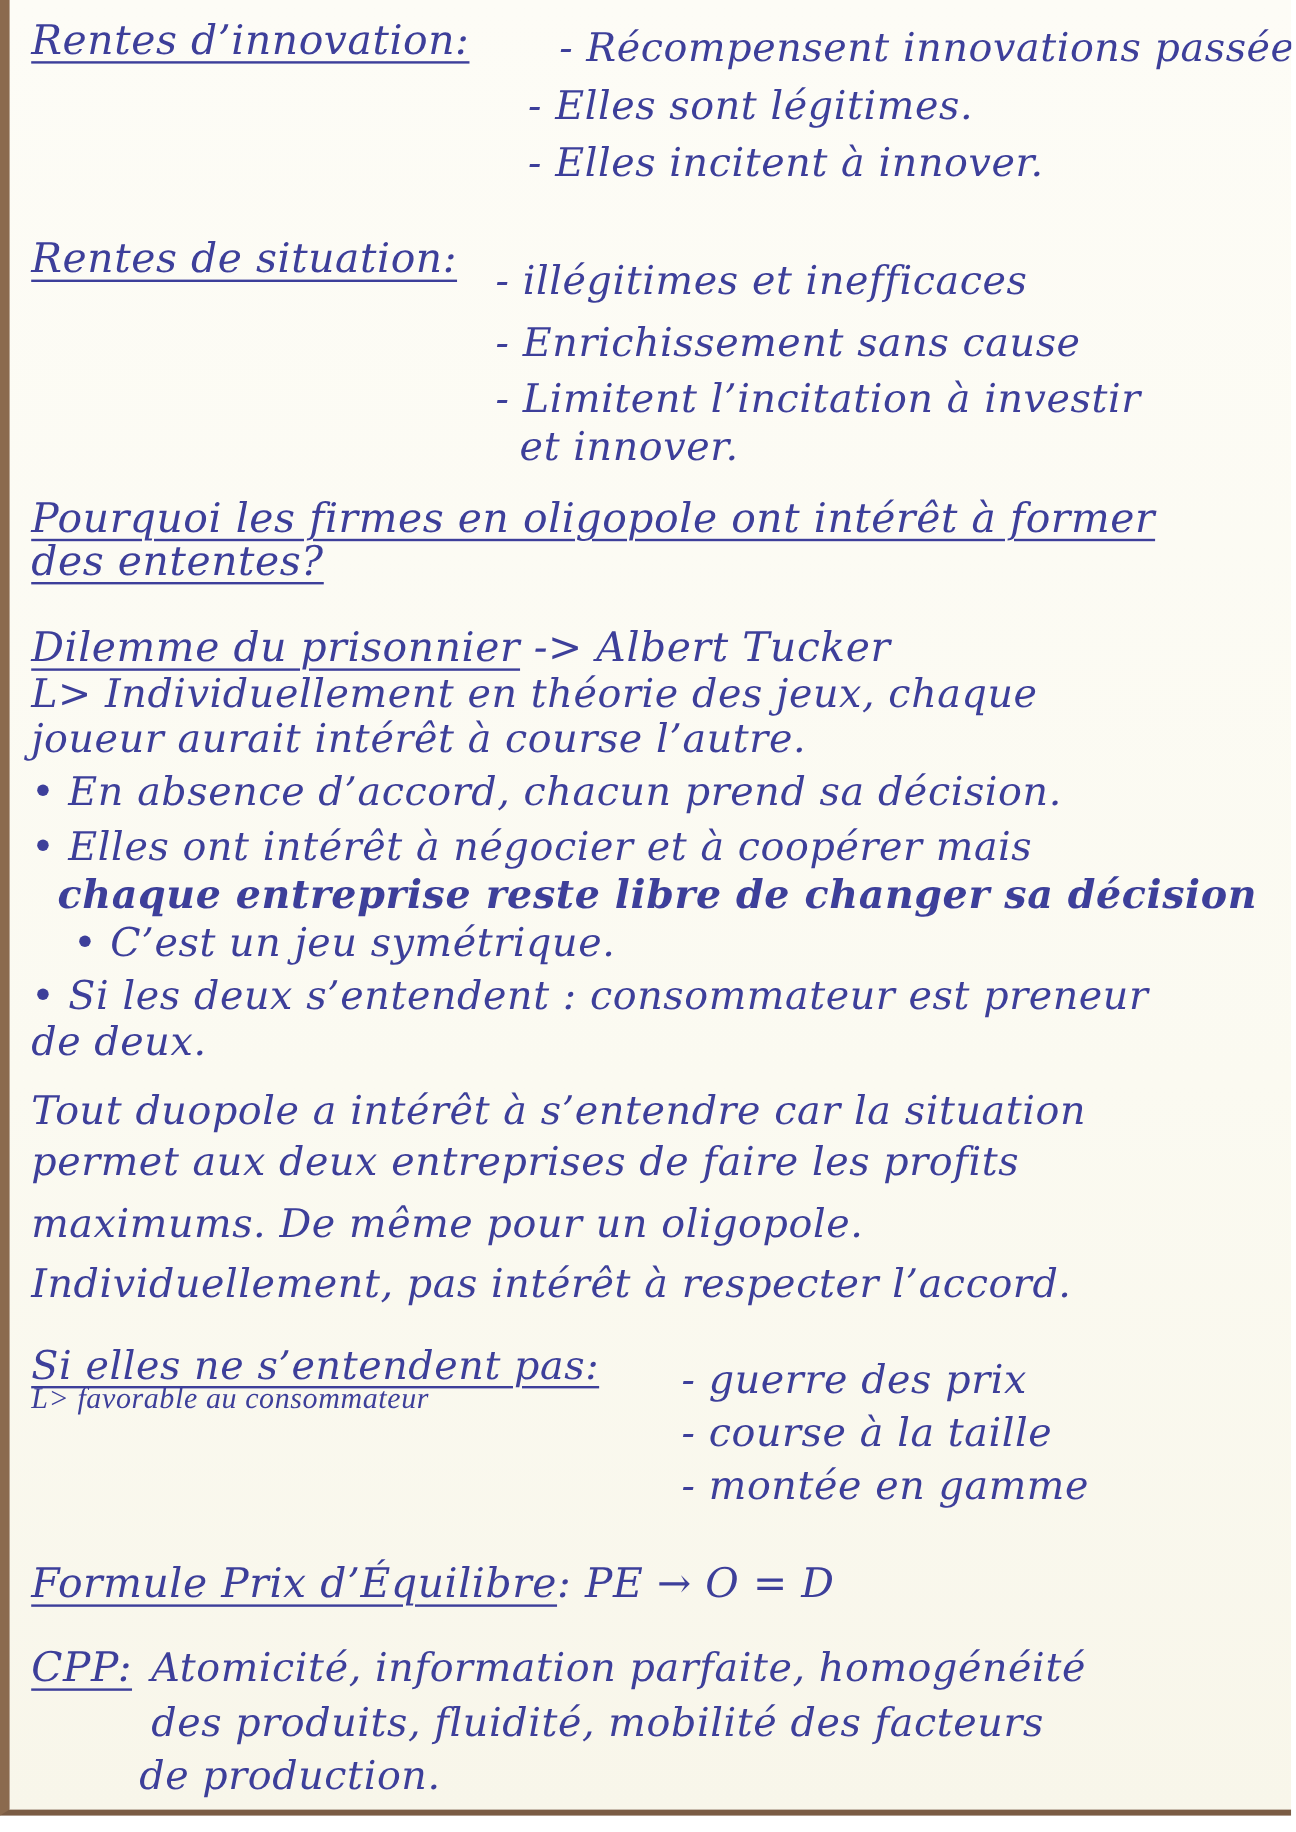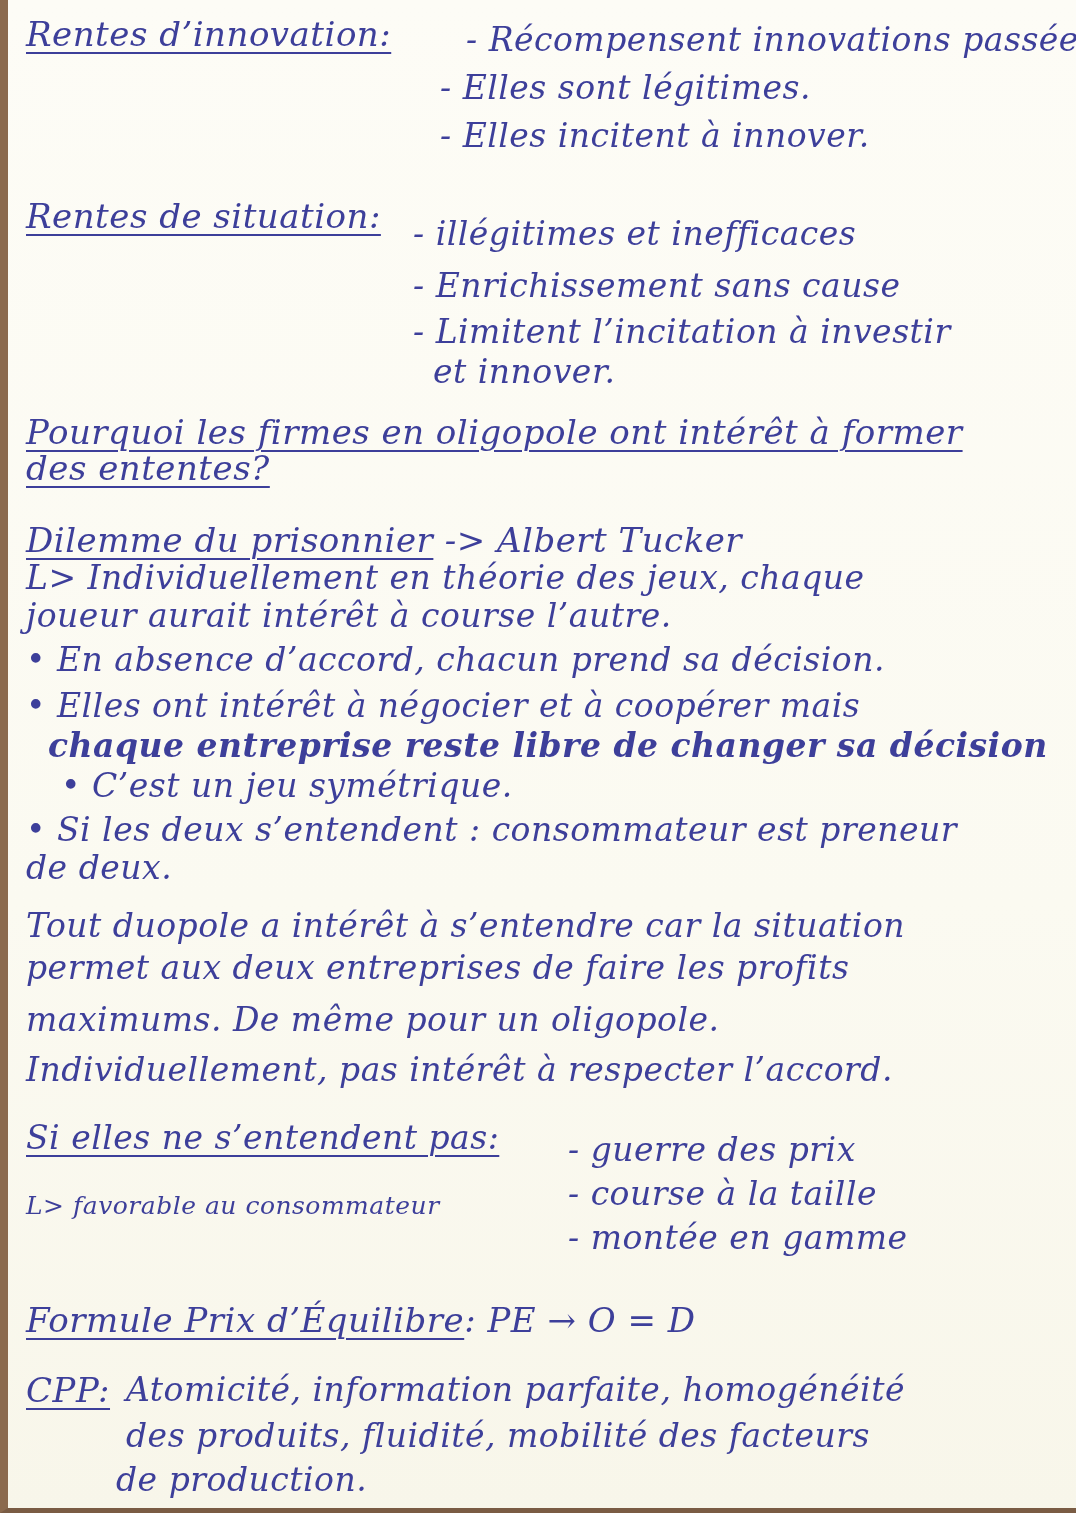--- a/index.html
+++ b/index.html
@@ -55,21 +55,21 @@
   <div class="ink t" style="left:18px;top:810px;">• Si les deux s’entendent : consommateur est preneur</div>
   <div class="ink t" style="left:18px;top:848px;">de deux.</div>
 
   <div class="ink t" style="left:18px;top:906px;">Tout duopole a intérêt à s’entendre car la situation</div>
   <div class="ink t" style="left:18px;top:948px;">permet aux deux entreprises de faire les profits</div>
   <div class="ink t" style="left:18px;top:1000px;text-align:right;">maximums. De même pour un oligopole.</div>
 
   <div class="ink t" style="left:18px;top:1050px;">Individuellement, pas intérêt à respecter l’accord.</div>
 
   <div class="ink t u" style="left:18px;top:1118px;">Si elles ne s’entendent pas:</div>
-  <div class="ink s" style="left:18px;top:1191px;">L&gt; favorable au consommateur</div>
+  <div class="ink s" style="left:18px;top:1152px;font-family:Liberation Serif, serif;">L&gt; favorable au consommateur</div>
   <div class="ink t" style="left:560px;top:1130px;">- guerre des prix</div>
   <div class="ink t" style="left:560px;top:1174px;">- course à la taille</div>
   <div class="ink t" style="left:560px;top:1218px;">- montée en gamme</div>
 
   <div class="ink h" style="left:18px;top:1300px;">
     <span class="u">Formule Prix d’Équilibre</span><span>: PE → O = D</span>
   </div>
 
   <div class="ink h u" style="left:18px;top:1370px;">CPP:</div>
   <div class="ink t" style="left:118px;top:1370px;">Atomicité, information parfaite, homogénéité</div>

